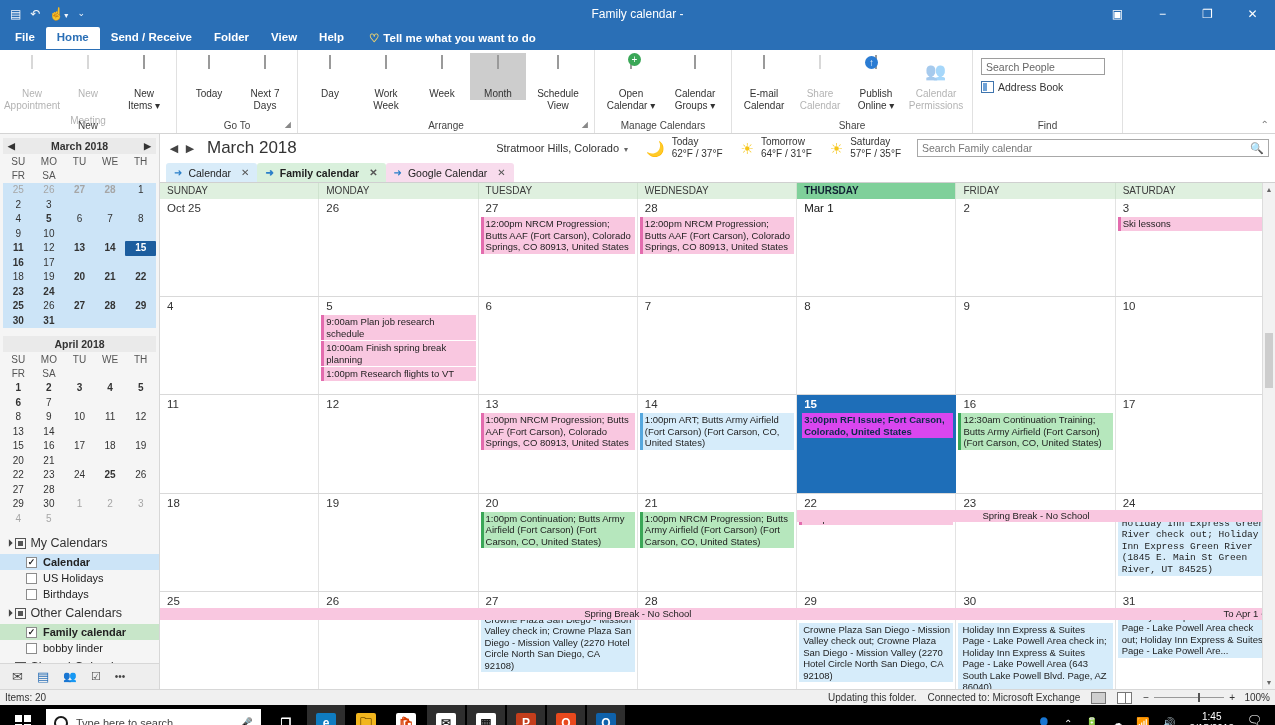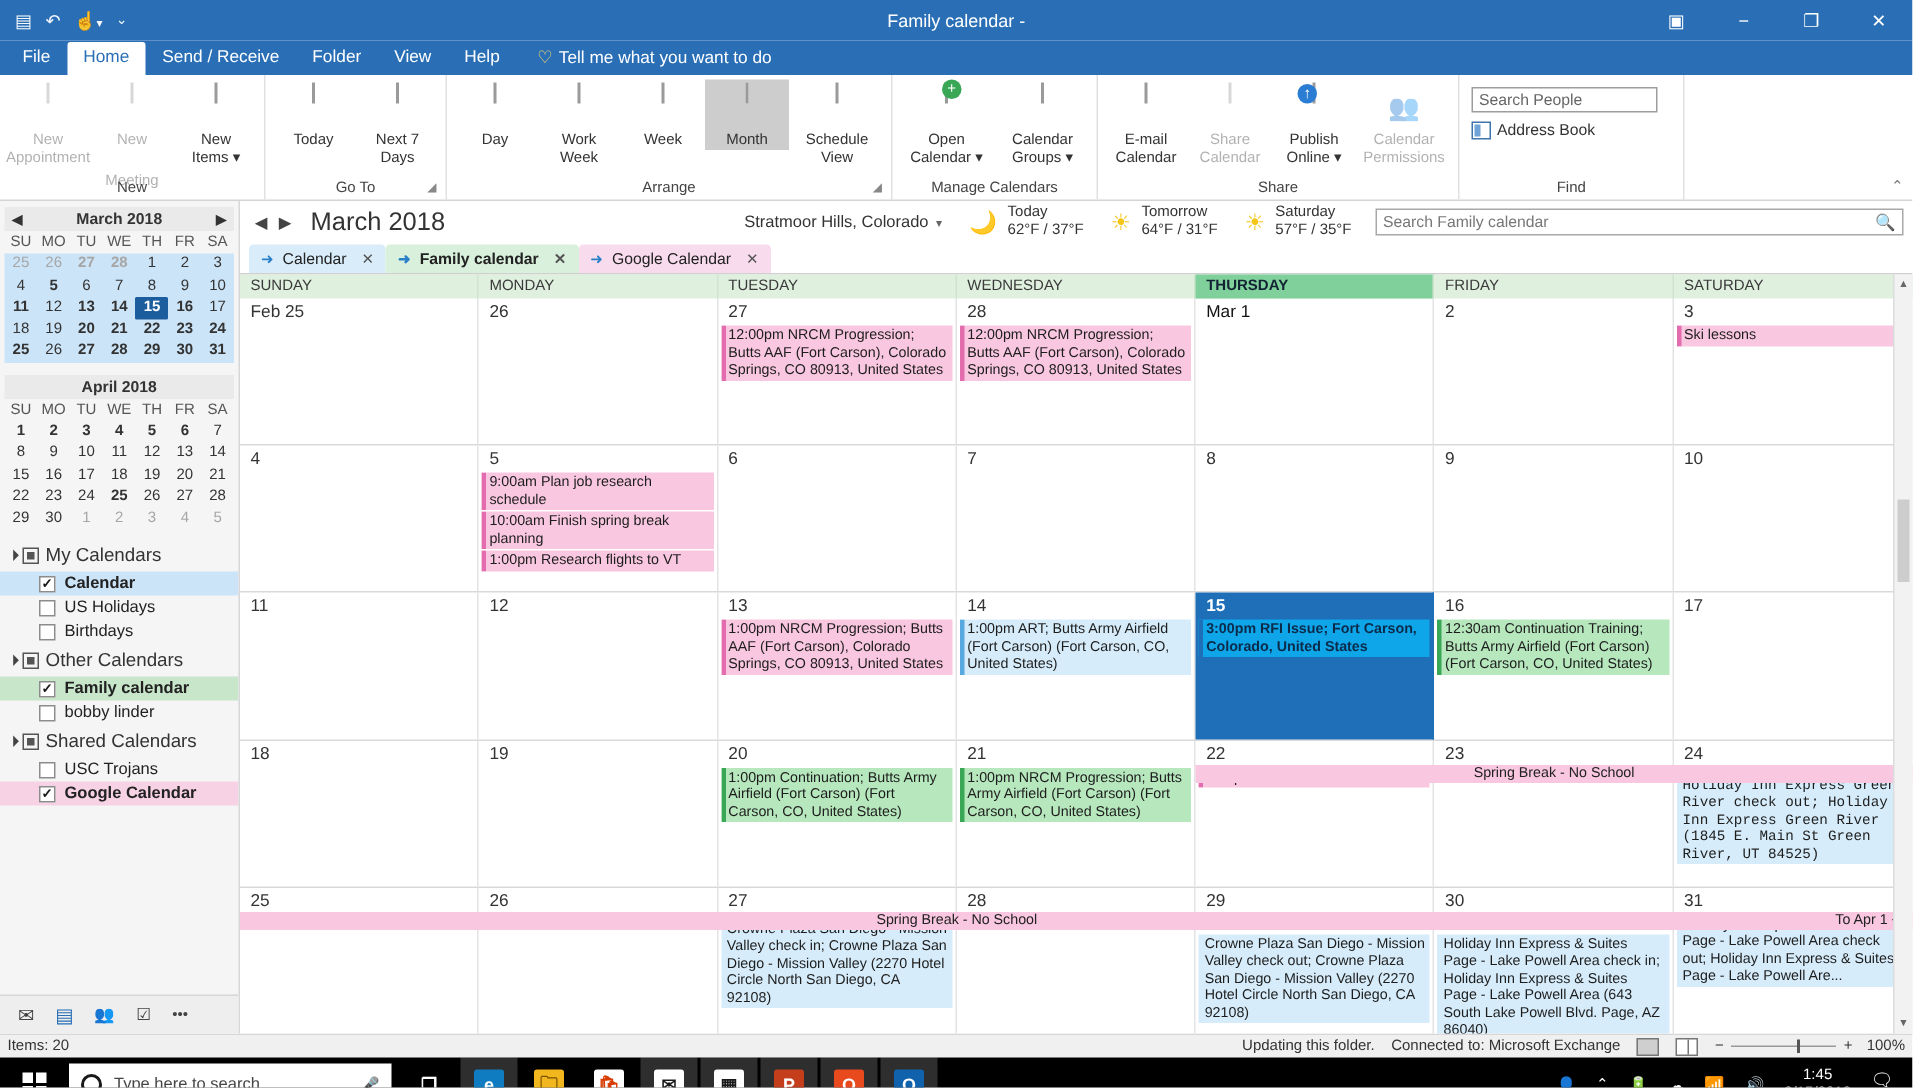--- a/index.html
+++ b/index.html
@@ -24,22 +24,22 @@
     color:#ffffff; font-size:12px; pointer-events:none;
   }
   .wincontrols { position:absolute; right:0; top:0; height:27px; display:flex; }
   .wincontrols div {
     width:45px; height:27px; display:flex; align-items:center; justify-content:center;
     color:#fff; font-size:12px; cursor:pointer;
   }
 
   
   .ribbon-tabs {
-    height:23px; background:#2a6fb6; display:flex; align-items:flex-end;
-    padding-left:4px; font-size:11.5px;
+    height:23px; background:#2a6fb6; display:flex; align-items:flex-start;
+    padding-left:4px; font-size:11.5px;font-weight:bold;
   }
   .rtab {
     color:#ffffff; padding:4px 11px 5px 11px; cursor:pointer; line-height:13px;
   }
   .rtab.active { background:#ffffff; color:#2a6fb6; border-radius:2px 2px 0 0; }
   .tellme { color:#ffffff; padding:4px 8px 5px 14px; cursor:pointer; }
   .bulb { color:#ffd966; margin-right:4px; }
 
   
   .ribbon {
@@ -116,21 +116,21 @@
   }
   .datenav { padding:4px 3px 0 3px; }
   .dn-head {
     display:flex; align-items:center; justify-content:center;
     background:#eaeaea; height:16px; font-size:10.5px; font-weight:bold; color:#333;
     position:relative; margin-bottom:1px;
   }
   .dn-head .arr { position:absolute; font-size:9px; color:#333; cursor:pointer; }
   .dn-head .arr.l { left:5px; } .dn-head .arr.r { right:5px; }
   .dn-dows, .dn-week {
-    display:grid; grid-template-columns:repeat(7,1fr); text-align:center;
+    display:grid; grid-template-columns:repeat(5,1fr); text-align:center;
   }
   .dn-dows span { font-size:10px; color:#555; line-height:14px; }
   .dn-week span { font-size:10px; line-height:14.5px; color:#333; cursor:pointer; }
   .dn-week span.out { color:#a6a6a6; }
   .dn-body.hl { background:#cce4f7; }
   .dn-week span.bold { font-weight:bold; }
   .dn-week span.today {
     background:#1c5d9e; color:#ffffff; font-weight:bold; border-radius:1px;
   }
 
@@ -223,21 +223,21 @@
     font-size:9.5px; line-height:11.5px; margin:0 2px 1px 2px;
     padding:1px 3px 1px 5px; position:relative; cursor:pointer;
     white-space:normal; overflow:hidden; color:#1d1d1d;
   }
   .ev:before {
     content:""; position:absolute; left:0; top:0; bottom:0; width:3px;
   }
   .ev.pink  { background:#f9c7e0; } .ev.pink:before  { background:#e36cae; }
   .ev.blue  { background:#d6ecfa; } .ev.blue:before  { background:#56a8de; }
   .ev.green { background:#b6e7bd; } .ev.green:before { background:#3aa757; }
-  .ev.selev { background:#0ea5e9; color:#0c2b4a; font-weight:bold; }
+  .ev.selev { background:#d946ef; color:#0c2b4a; font-weight:bold; }
   .ev.selev:before { background:#1e6eb8; }
   .ev.noborder { padding-left:4px; }
   .ev.noborder:before { display:none; }
 
   
   .spanbar {
     position:absolute; height:12px; font-size:9.5px; line-height:12px;
     color:#222; background:#f9c7e0; z-index:3; overflow:hidden;
     white-space:nowrap; cursor:pointer;
   }
@@ -890,21 +890,21 @@
           <div>MONDAY</div>
           <div>TUESDAY</div>
           <div>WEDNESDAY</div>
           <div class="thu">THURSDAY</div>
           <div>FRIDAY</div>
           <div>SATURDAY</div>
         </div>
       <div class="weeks" id="weeks">
           <div class="wk" style="position: relative;">
             <div class="day">
-              <div class="daynum">Feb 25</div>
+              <div class="daynum">Oct 25</div>
             </div>
             <div class="day">
               <div class="daynum">26</div>
             </div>
             <div class="day">
               <div class="daynum">27</div>
               <div class="ev pink">12:00pm NRCM Progression; Butts AAF (Fort Carson), Colorado Springs, CO 80913, United States</div>
             </div>
             <div class="day">
               <div class="daynum">28</div>

